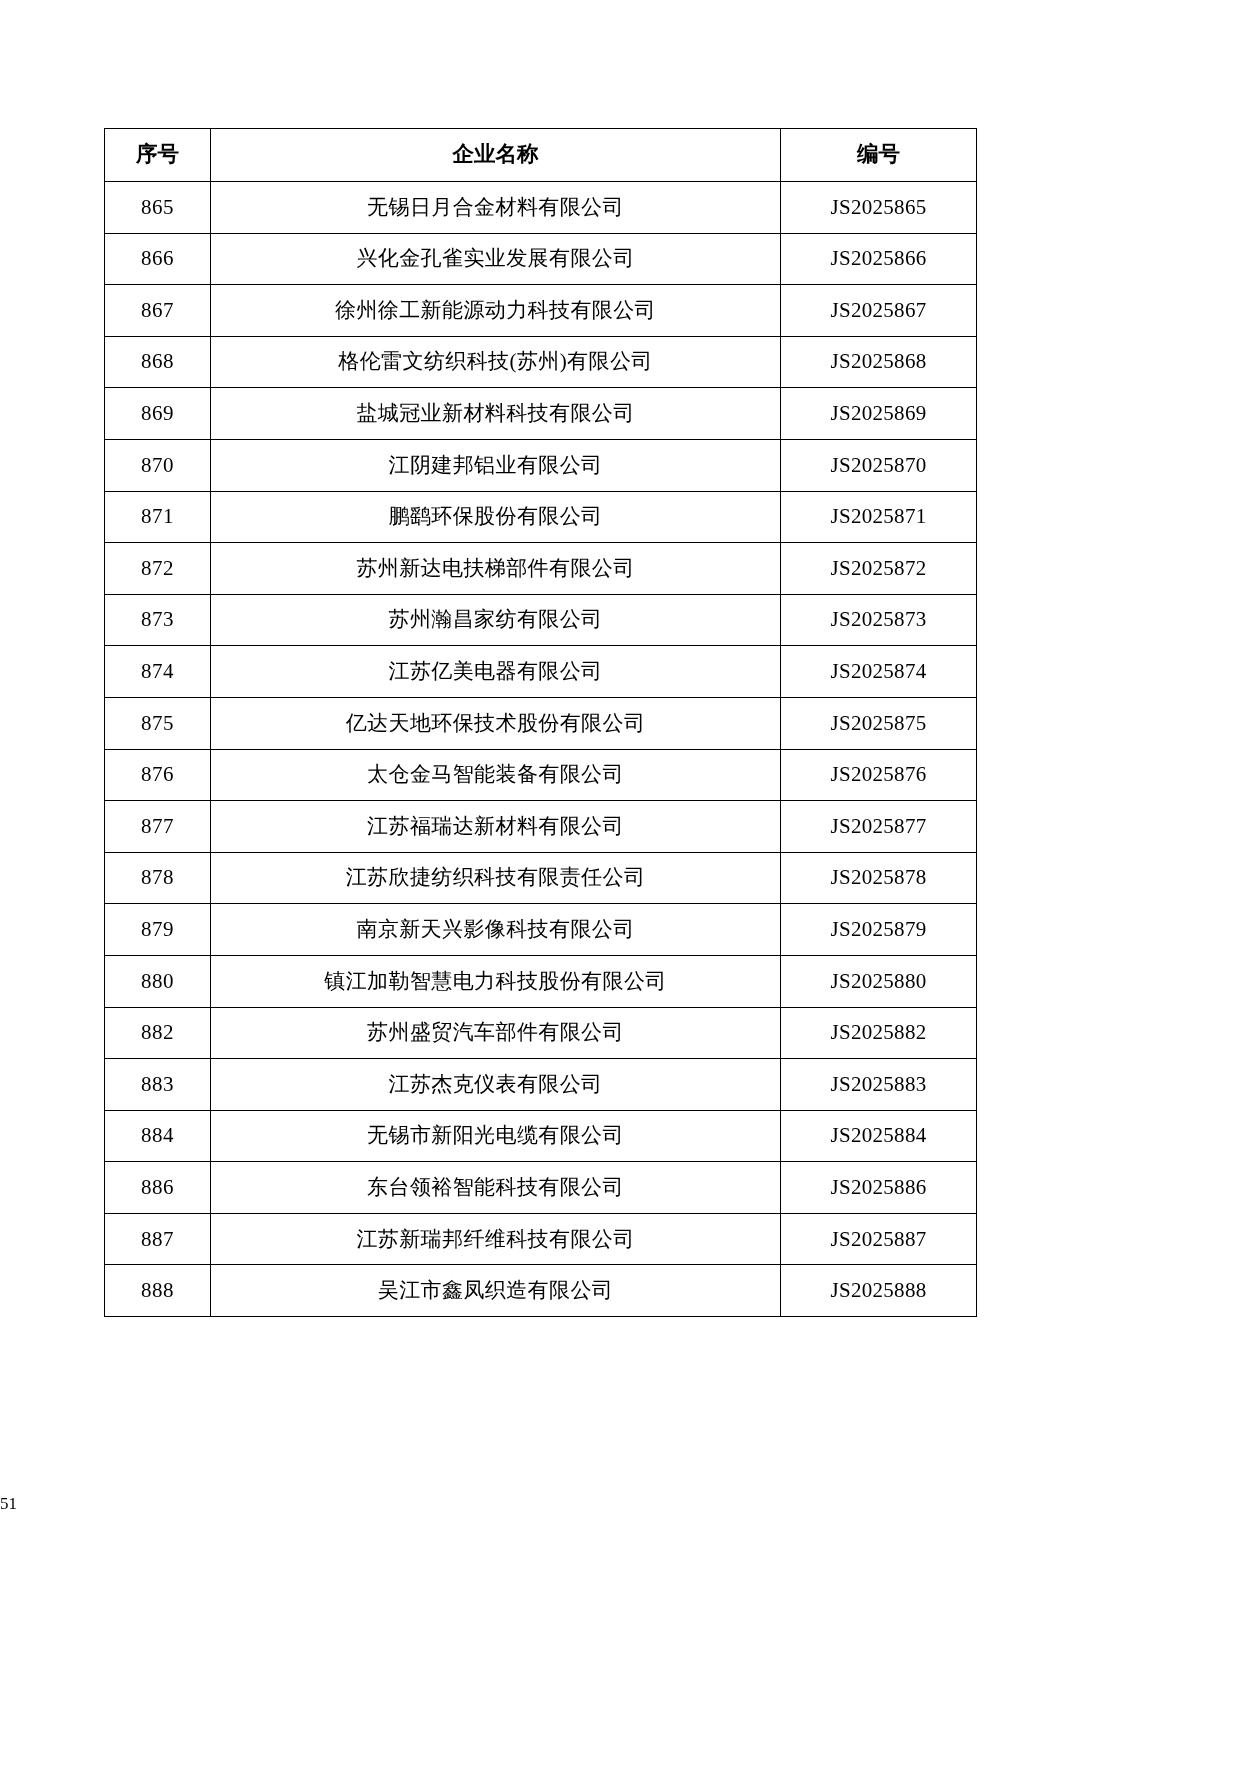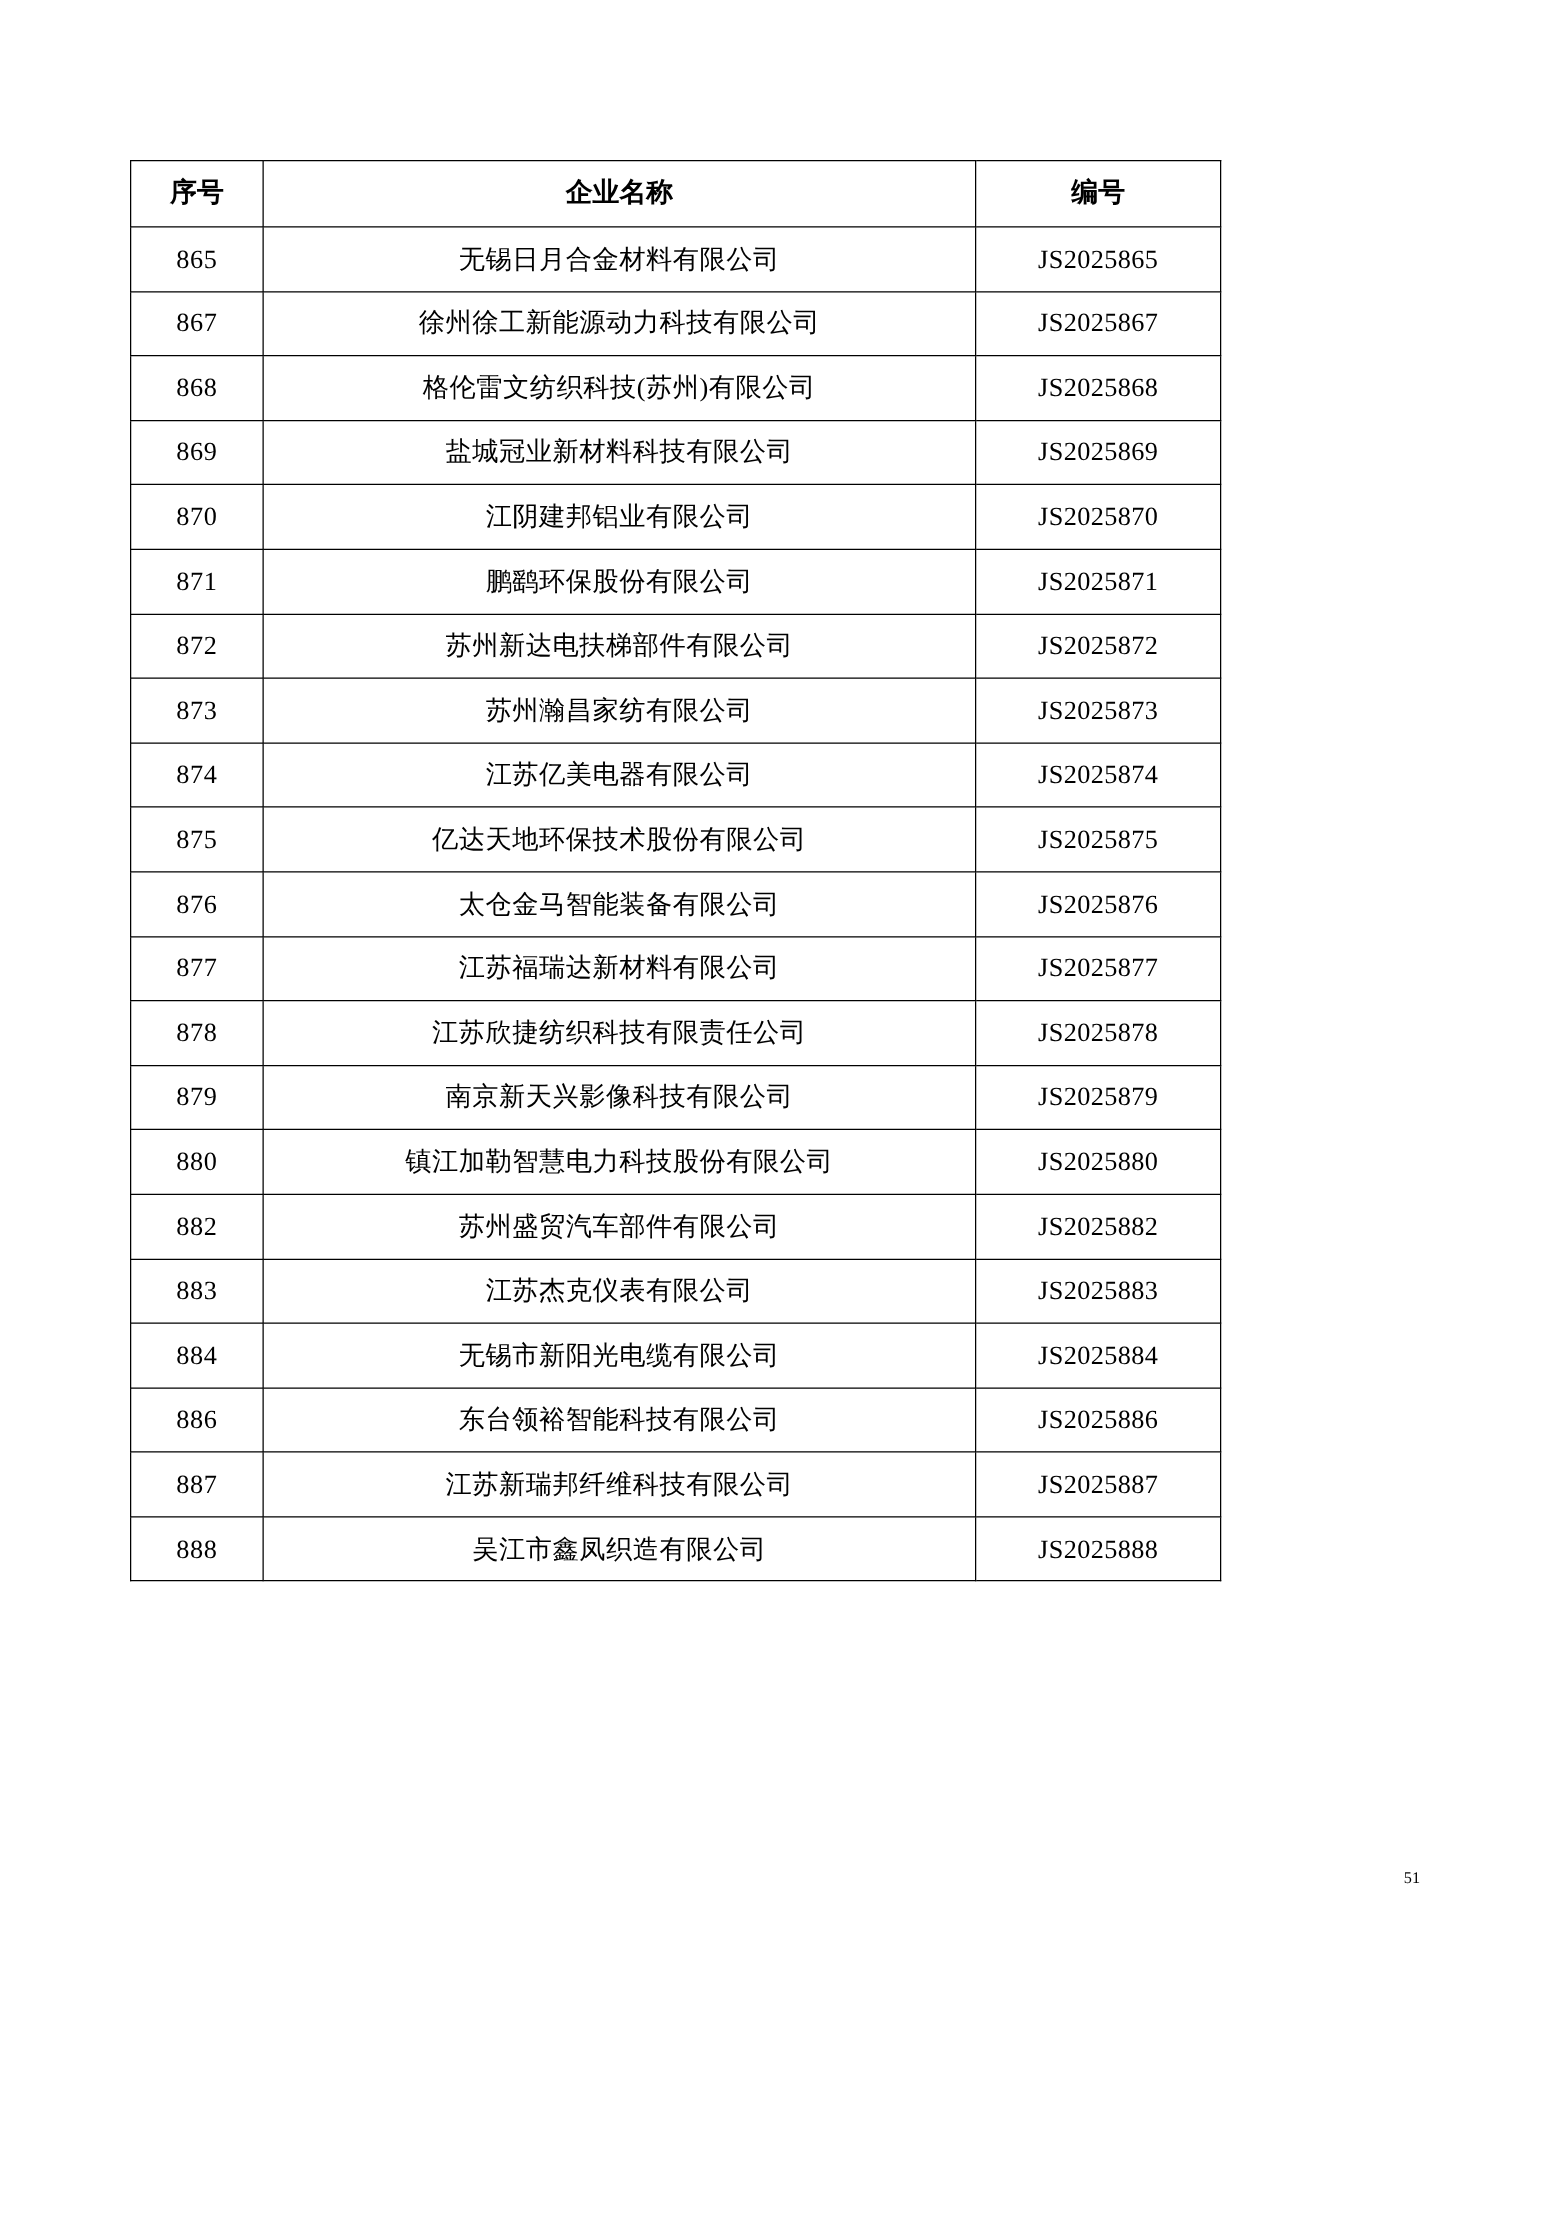--- a/index.html
+++ b/index.html
@@ -51,22 +51,22 @@
   col.c-name { width: 570px; }
   col.c-code { width: 196px; }
   td.seq-cell { font-size: 21px; letter-spacing: 0.5px; }
   td.name-cell { font-size: 21.5px; letter-spacing: 0.4px; margin-left: 36px; }
   td.code-cell { font-size: 21px; letter-spacing: 0.3px; }
   .page-number {
     position: absolute;
     left: 0;
     right: 0;
     top: 1494px;
-    text-align: right;
-    font-size: 13px;
+    text-align: left;
+    font-size: 17px;
     font-family: "Liberation Serif", "DejaVu Serif", serif;
   }
 </style>
 </head>
 <body>
 
 <div class="page">
 
   <div class="table-wrap">
     <table class="doc-table">
@@ -82,20 +82,25 @@
           <th>编号</th>
         </tr>
       </thead>
       <tbody>
           <tr>
             <td class="seq-cell">865</td>
             <td class="name-cell">无锡日月合金材料有限公司</td>
             <td class="code-cell">JS2025865</td>
           </tr>
           <tr>
+            <td class="seq-cell">866</td>
+            <td class="name-cell">兴化金孔雀实业发展有限公司</td>
+            <td class="code-cell">JS2025866</td>
+          </tr>
+          <tr>
             <td class="seq-cell">867</td>
             <td class="name-cell">徐州徐工新能源动力科技有限公司</td>
             <td class="code-cell">JS2025867</td>
           </tr>
           <tr>
             <td class="seq-cell">868</td>
             <td class="name-cell">格伦雷文纺织科技(苏州)有限公司</td>
             <td class="code-cell">JS2025868</td>
           </tr>
           <tr>

